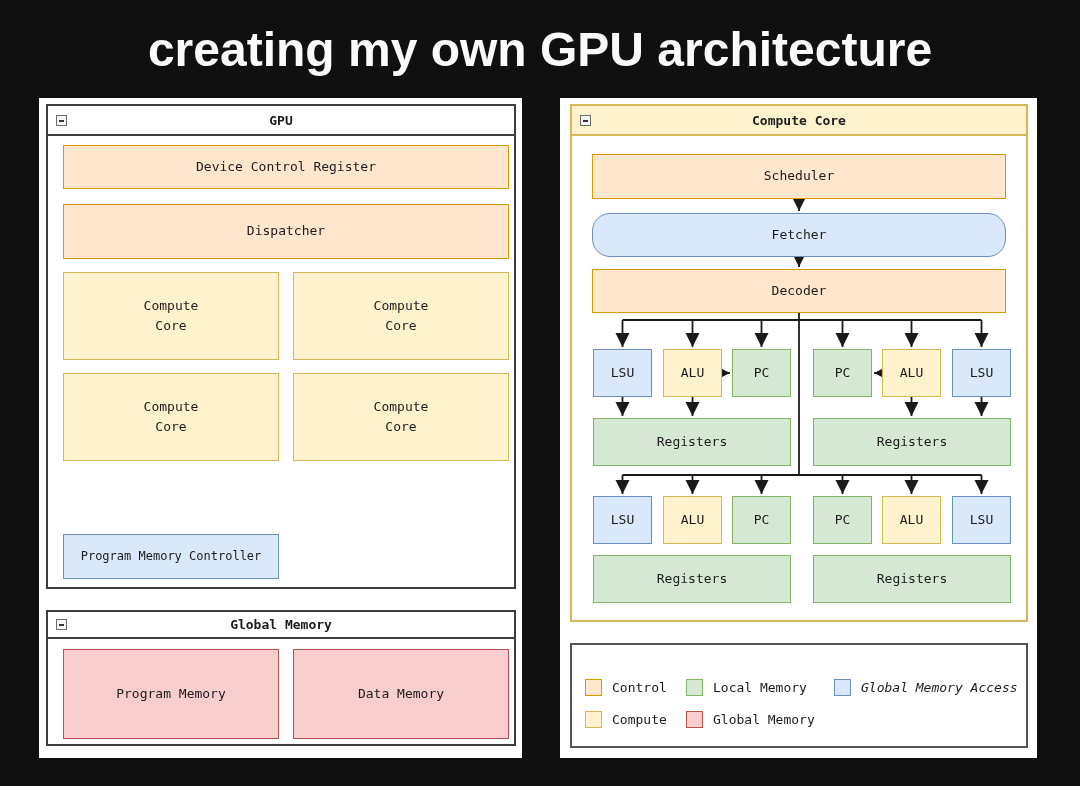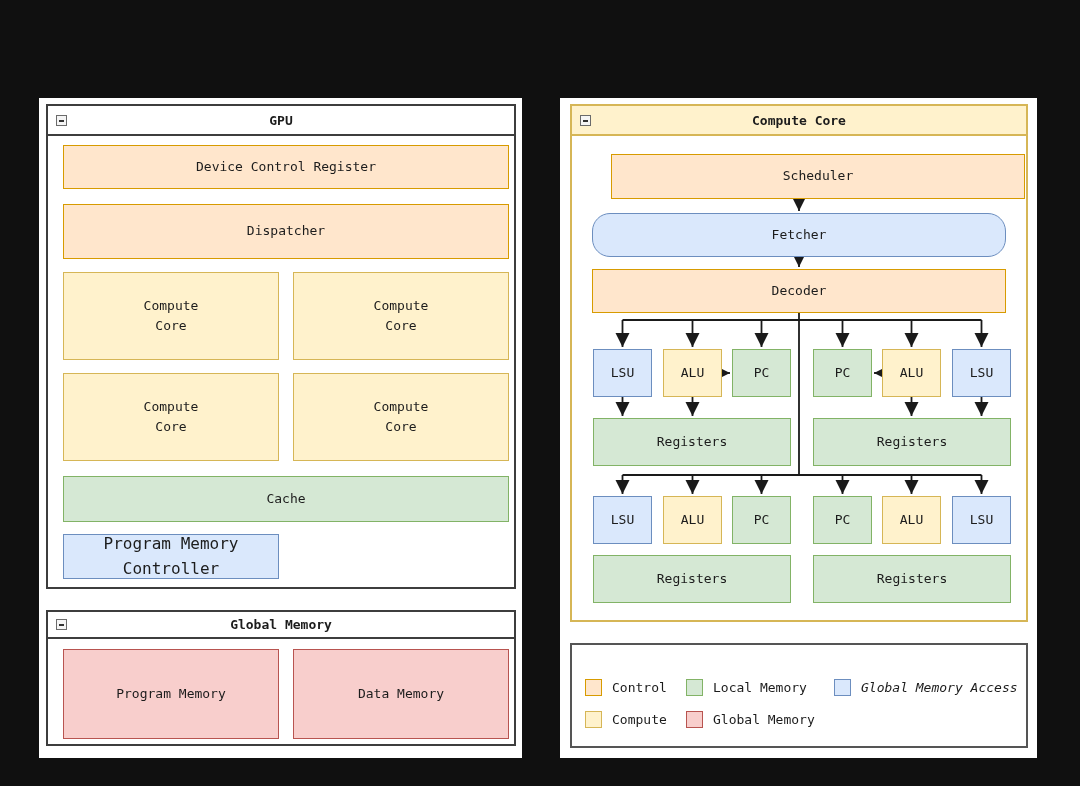--- a/index.html
+++ b/index.html
@@ -46,57 +46,57 @@
     position:absolute; box-sizing:border-box;
     display:flex; align-items:center; justify-content:center;
     text-align:center; font-size:13px; line-height:1.55;
   }
   .pre-line { white-space:pre-line; }
   .f-orange { background:#ffe6cc; border:1.5px solid #d79b00; }
   .f-yellow { background:#fff2cc; border:1.5px solid #d6b656; }
   .f-green  { background:#d5e8d4; border:1.5px solid #82b366; }
   .f-blue   { background:#dae8fc; border:1.5px solid #6c8ebf; }
   .f-red    { background:#f8cecc; border:1.5px solid #b85450; }
-  .small-label { font-size:16px; }
+  .small-label { font-size:12px; }
 
   .connector-layer { position:absolute; left:0; top:0; pointer-events:none; }
 
   .legend-item { position:absolute; display:flex; align-items:center; height:17px; }
   .legend-swatch { width:17px; height:17px; box-sizing:border-box; flex:0 0 17px; }
   .legend-label { margin-left:10px; font-size:13px; white-space:nowrap; }
   .sw0 { background:#ffe6cc; border:1.5px solid #d79b00; }
   .sw1 { background:#d5e8d4; border:1.5px solid #82b366; }
   .sw2 { background:#dae8fc; border:1.5px solid #6c8ebf; }
   .sw3 { background:#fff2cc; border:1.5px solid #d6b656; }
   .sw4 { background:#f8cecc; border:1.5px solid #b85450; }
 </style>
 </head>
 <body>
 
 <div class="stage">
 
+  <h1 class="page-title">creating my own GPU architecture</h1>
 
   <div class="card card-left">
 
     <section class="panel panel-dark" style="left:7px; top:6px; width:470px; height:485px;">
       <header class="panel-header hdr-dark">
         <span class="collapse-btn"></span>
         <span>GPU</span>
       </header>
       <div class="dbox f-orange" style="left:15px; top:39px; width:446px; height:44px;">Device Control Register</div>
       <div class="dbox f-orange" style="left:15px; top:98px; width:446px; height:55px;">Dispatcher</div>
       <div class="dbox f-yellow pre-line" style="left:15px; top:166px; width:216px; height:88px;">Compute
 Core</div>
       <div class="dbox f-yellow pre-line" style="left:245px; top:166px; width:216px; height:88px;">Compute
 Core</div>
       <div class="dbox f-yellow pre-line" style="left:15px; top:267px; width:216px; height:88px;">Compute
 Core</div>
       <div class="dbox f-yellow pre-line" style="left:245px; top:267px; width:216px; height:88px;">Compute
 Core</div>
-      <div class="dbox f-green" style="left:15px; top:370px; width:446px; height:46px;">Cache</div>
       <div class="dbox f-blue small-label" style="left:15px; top:428px; width:216px; height:45px;">Program Memory Controller</div>
     </section>
 
     <section class="panel panel-dark" style="left:7px; top:512px; width:470px; height:136px;">
       <header class="panel-header hdr-dark" style="height:27px;">
         <span class="collapse-btn" style="top:7px;"></span>
         <span>Global Memory</span>
       </header>
       <div class="dbox f-red" style="left:15px; top:37px; width:216px; height:90px;">Program Memory</div>
       <div class="dbox f-red" style="left:245px; top:37px; width:216px; height:90px;">Data Memory</div>
@@ -143,21 +143,21 @@
           <path d="M50.5,369 H409.5"></path>
           <path d="M50.5,369 V388" marker-end="url(#ah)"></path>
           <path d="M120.5,369 V388" marker-end="url(#ah)"></path>
           <path d="M189.5,369 V388" marker-end="url(#ah)"></path>
           <path d="M270.5,369 V388" marker-end="url(#ah)"></path>
           <path d="M339.5,369 V388" marker-end="url(#ah)"></path>
           <path d="M409.5,369 V388" marker-end="url(#ah)"></path>
         </g>
       </svg>
 
-      <div class="dbox f-orange" style="left:20px; top:48px; width:414px; height:45px;margin-left:19px;">Scheduler</div>
+      <div class="dbox f-orange" style="left:20px; top:48px; width:414px; height:45px;">Scheduler</div>
       <div class="dbox f-blue" style="left:20px; top:107px; width:414px; height:44px;border-radius:18px;">Fetcher</div>
       <div class="dbox f-orange" style="left:20px; top:163px; width:414px; height:44px;">Decoder</div>
 
       <div class="dbox f-blue" style="left:21px;  top:243px; width:59px; height:48px;">LSU</div>
       <div class="dbox f-yellow" style="left:91px;  top:243px; width:59px; height:48px;">ALU</div>
       <div class="dbox f-green" style="left:160px; top:243px; width:59px; height:48px;">PC</div>
       <div class="dbox f-green" style="left:241px; top:243px; width:59px; height:48px;">PC</div>
       <div class="dbox f-yellow" style="left:310px; top:243px; width:59px; height:48px;">ALU</div>
       <div class="dbox f-blue" style="left:380px; top:243px; width:59px; height:48px;">LSU</div>
 

